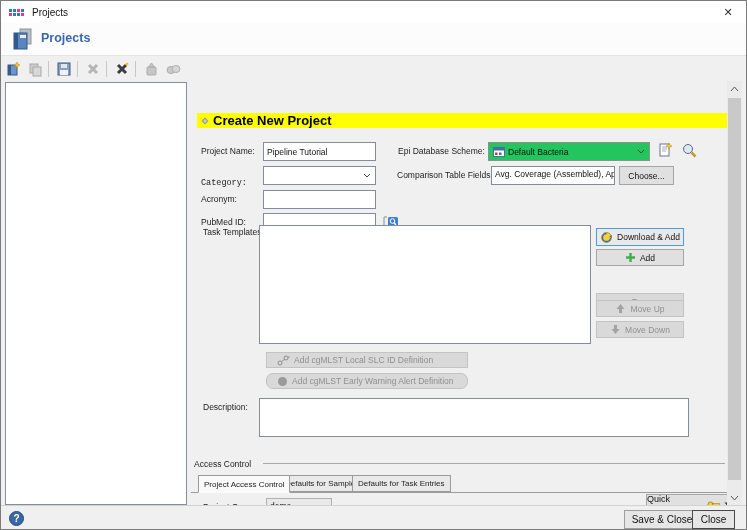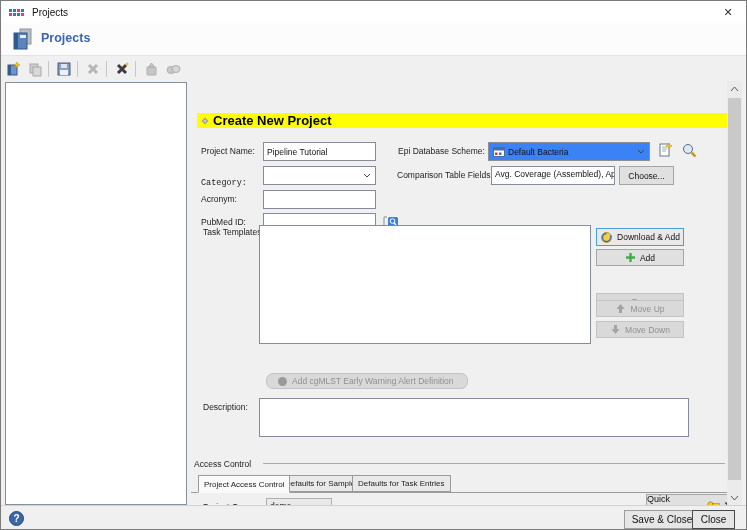--- a/index.html
+++ b/index.html
@@ -35,21 +35,21 @@
 
   
   .lbl{ position:absolute; font-size:8.5px; color:#1c1c1c; white-space:nowrap; }
   .txt{ position:absolute; font-size:8.5px; color:#111; border:1px solid #848c99; background:#fff;
         padding:0 3px; }
   .field{ position:absolute; font-size:8.5px; color:#111; border:1px solid #848c99; background:#fff;
           padding:2px 3px 0 3px; white-space:nowrap; overflow:hidden; }
   .combo{ position:absolute; font-size:8.5px; color:#111; border:1px solid #848c99; background:#fff;
           display:flex; align-items:center; padding:0 4px; gap:3px; }
   .combo .chev{ margin-left:auto; display:flex; }
-  .combo.gray{ background:#3b82f6; border-color:#8f8f8f;text-align:center; }
+  .combo.gray{ background:#22c55e; border-color:#8f8f8f;text-align:center; }
   .btn{ position:absolute; background:#e0e0e0; border:1px solid #a5a5a5; font-size:8.5px; color:#111;
         display:flex; align-items:center; justify-content:center; gap:4px; cursor:pointer; }
   .btn.left{ justify-content:flex-start; padding-left:10px; }
   .btn.disabled{ background:#d9d9d9; border-color:#c3c3c3; color:#909090; cursor:default; }
   .btn.focusblue{ border:1px solid #46a0e0; background:#e9e9e9; }
   .banner{ position:absolute; left:6px; top:32px; width:530px; height:15px; background:#ffff00;
            display:flex; align-items:center; gap:4px; padding-left:4px; }
   .banner span{ font-size:13px; font-weight:bold; color:#000; }
   .listbox{ position:absolute; background:#fff; border:1px solid #848c99; }
   .groupline{ position:absolute; height:1px; background:#a8a8a8; }
@@ -255,20 +255,29 @@
         </svg>
         <span>Move Up</span>
       </div>
       <div class="btn disabled" style="left:405px; top:240px; width:88px; height:17px;">
         <svg width="11" height="11">
           <path d="M5.5 10L1.5 5h2.5V1h3v4h2.5z" fill="#a3a3a3"></path>
         </svg>
         <span>Move Down</span>
       </div>
 
+      <div class="btn disabled left" style="left:75px; top:271px; width:202px; height:16px;">
+        <svg width="13" height="11">
+          <circle cx="3" cy="8" r="2" fill="none" stroke="#8f8f8f"></circle>
+          <circle cx="9" cy="3" r="2" fill="none" stroke="#8f8f8f"></circle>
+          <path d="M4.5 6.5L7.5 4.5" stroke="#8f8f8f"></path>
+          <circle cx="12" cy="2" r="0.8" fill="#8f8f8f"></circle>
+        </svg>
+        <span>Add cgMLST Local SLC ID Definition</span>
+      </div>
       <div class="btn disabled left" style="left:75px; top:292px; width:202px; height:16px;border-radius:7px;">
         <svg width="11" height="11">
           <circle cx="5.5" cy="5.5" r="4.5" fill="#9a9a9a"></circle>
         </svg>
         <span>Add cgMLST Early Warning Alert Definition</span>
       </div>
 
       <div class="lbl" style="left:12px; top:321px;">Description:</div>
       <textarea class="txt" style="left: 68px; top: 317px; width: 430px; height: 39px; resize: none;"></textarea>
 

